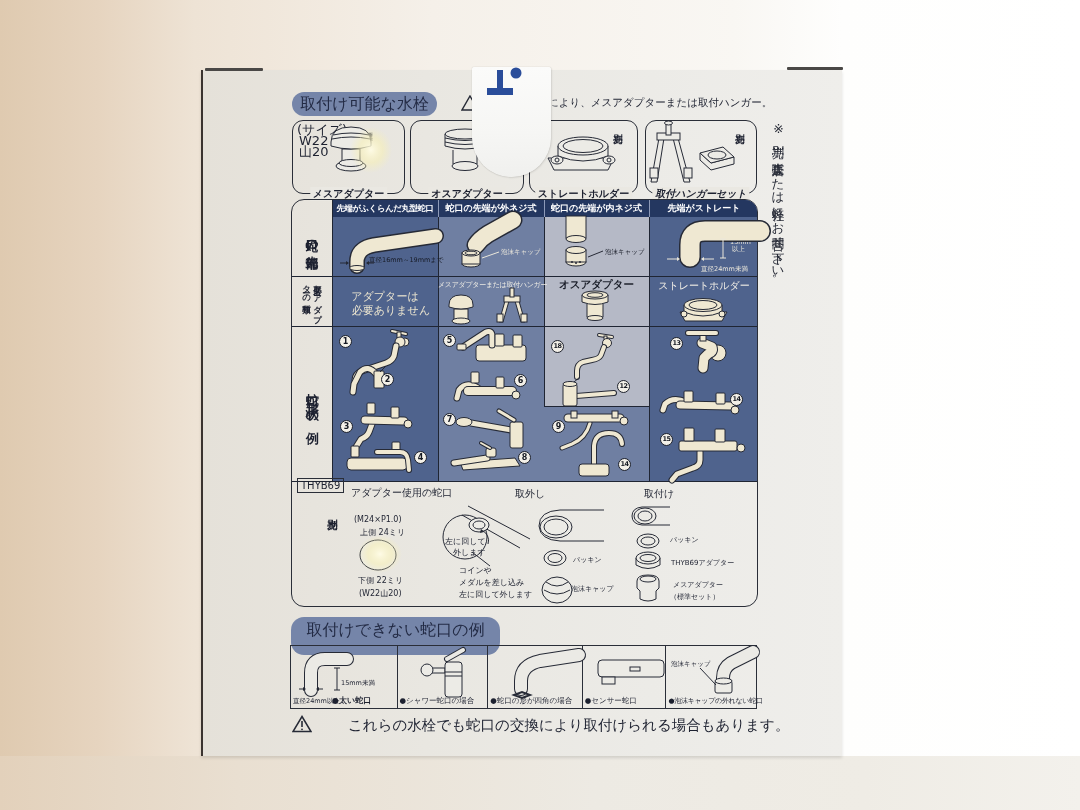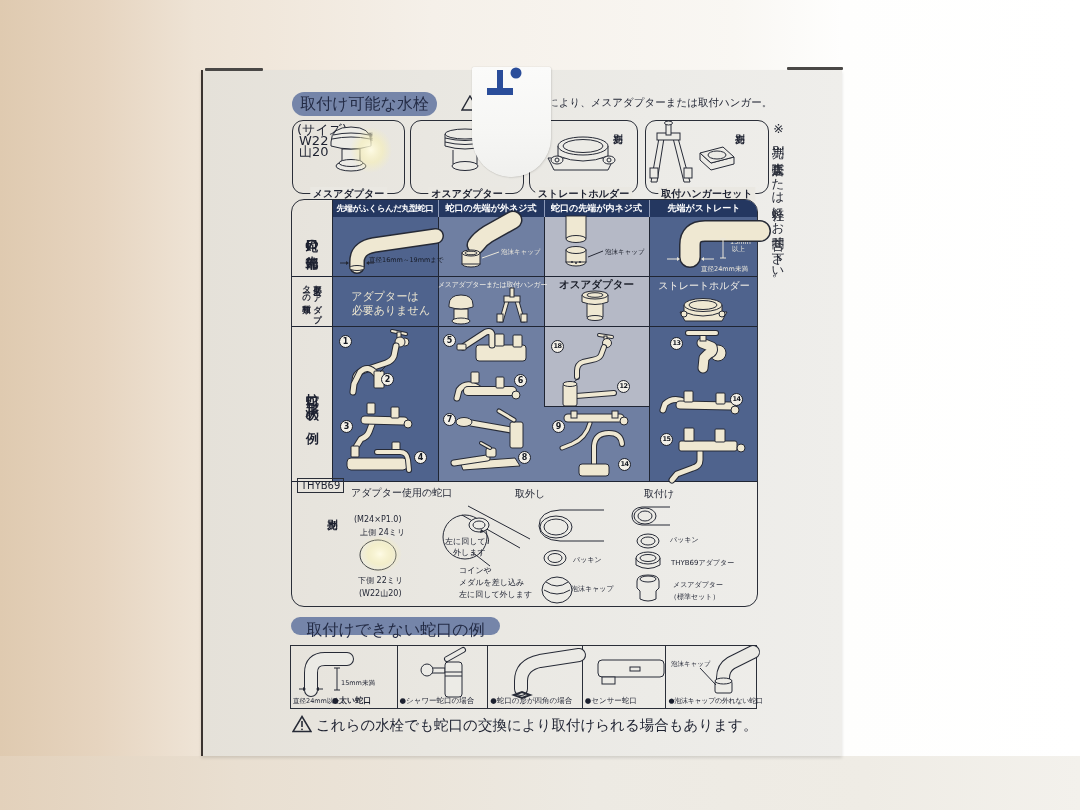--- a/index.html
+++ b/index.html
@@ -44,21 +44,21 @@
 .ln{fill:none;stroke:#262a36;stroke-width:1}
 .lnw{fill:none;stroke:#ebe7da;stroke-width:1}
 .model-box{border:1px solid #2a2e38;font-size:10px;line-height:13px;padding:0 3px;white-space:nowrap;color:#1d2130;}
 .t10{font-size:10px;white-space:nowrap;color:#1d2130;}
 .t8{font-size:8px;line-height:10px;white-space:nowrap;color:#1d2130;}
 .t7{font-size:7px;line-height:9px;white-space:nowrap;color:#1d2130;}
 .ntable{border:1.5px solid #2a2e38;box-sizing:border-box;display:flex;}
 .ncell{position:relative;height:100%;border-right:1.3px solid #2a2e38;box-sizing:border-box;}
 .ncell:last-child{border-right:none;}
 .ncap{position:absolute;bottom:2px;left:2px;font-size:7.5px;white-space:nowrap;color:#1d2130;}
-.warn{font-size:14.5px;white-space:nowrap;color:#1d2130;}
+.warn{font-size:14.5px;white-space:nowrap;color:#1d2130;margin-left:32px;}
 .sticker{z-index:10;background:linear-gradient(180deg,#fbfbfa 0%,#f6f6f4 60%,#f0f0ee 100%);
   border-radius:2px 2px 40px 40px;box-shadow:0 0 1px rgba(0,0,0,.3),1px 1px 2px rgba(0,0,0,.08);}
 </style>
 </head>
 <body>
 
 <div class="a floor"></div>
 <div class="a box"></div>
 <div class="a tape" style="left:205px;top:68px;width:58px;"></div>
 <div class="a tape" style="left:787px;top:67px;width:56px;"></div>
@@ -80,21 +80,21 @@
 
 <div class="a card" style="left:410px;top:120px;width:114px;height:74px;">
   <span class="card-name">オスアダプター</span>
 </div>
 
 <div class="a card" style="left:529px;top:120px;width:109px;height:74px;">
   <span class="card-name">ストレートホルダー</span>
 </div>
 <div class="a vtag" style="left:613px;top:126px;">別売</div>
 
-<div class="a card" style="left:645px;top:120px;width:124px;height:74px;">
+<div class="a card" style="left:645px;top:120px;width:112px;height:74px;font-style:italic;">
   <span class="card-name">取付ハンガーセット</span>
 </div>
 <div class="a vtag" style="left:735px;top:126px;">別売</div>
 
 <div class="a side-note" style="left:770px;top:121px;height:285px;">※別売…販売店または弊社にお問合せ下さい。</div>
 
 <div class="a frame" style="left:291px;top:199px;width:467px;height:408px;">
   <div class="a" style="left:40px;top:0;width:106px;height:281px;background:#4f638d;"></div>
   <div class="a" style="left:146px;top:0;width:106px;height:281px;background:#6f7fa2;"></div>
   <div class="a" style="left:252px;top:0;width:105px;height:206px;background:#b5b9c6;"></div>
@@ -157,21 +157,21 @@
   <div class="a t8" style="left:167px;top:378px;">メダルを差し込み</div>
   <div class="a t8" style="left:167px;top:390px;">左に回して外します</div>
   <div class="a t7" style="left:281px;top:356px;">パッキン</div>
   <div class="a t7" style="left:279px;top:385px;">泡沫キャップ</div>
   <div class="a t7" style="left:378px;top:336px;">パッキン</div>
   <div class="a t7" style="left:379px;top:359px;">THYB69アダプター</div>
   <div class="a t7" style="left:381px;top:381px;">メスアダプター</div>
   <div class="a t7" style="left:378px;top:393px;">（標準セット）</div>
 </div>
 
-<div class="a pill" style="left:291px;top:617px;width:209px;height:18px;line-height:25px;">取付けできない蛇口の例</div>
+<div class="a pill" style="left:291px;top:617px;width:209px;height:38px;line-height:25px;">取付けできない蛇口の例</div>
 
 <div class="a ntable" style="left:290px;top:645px;width:467px;height:64px;">
   <div class="ncell" style="width:107px;">
     <span class="ncap" style="left:41px;font-weight:bold;font-size:8px;">●太い蛇口</span>
   </div>
   <div class="ncell" style="width:91px;">
     <span class="ncap">●シャワー蛇口の場合</span>
   </div>
   <div class="ncell" style="width:95px;">
     <span class="ncap">●蛇口の形が四角の場合</span>

